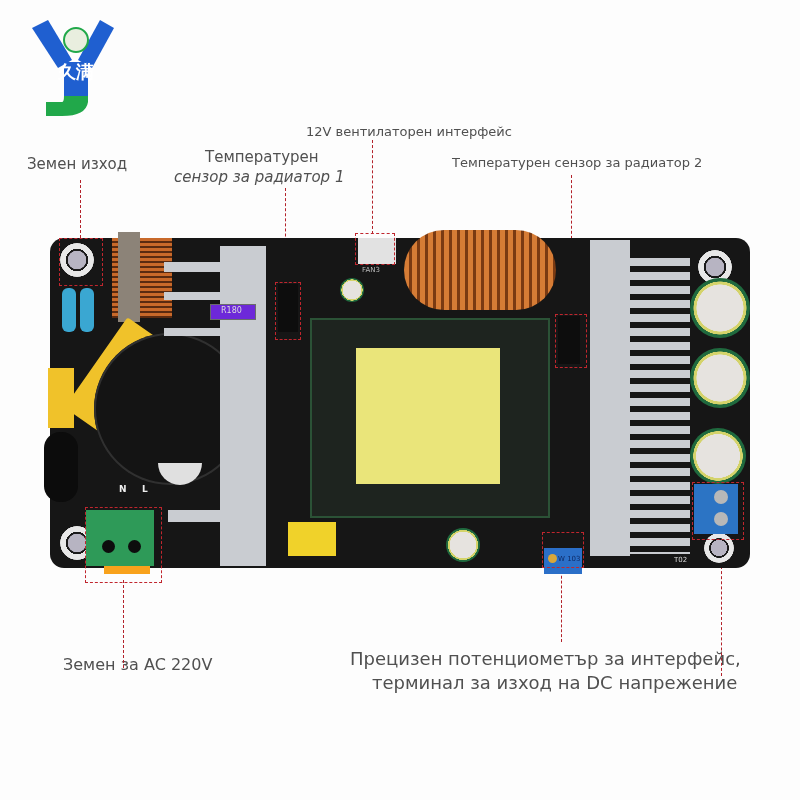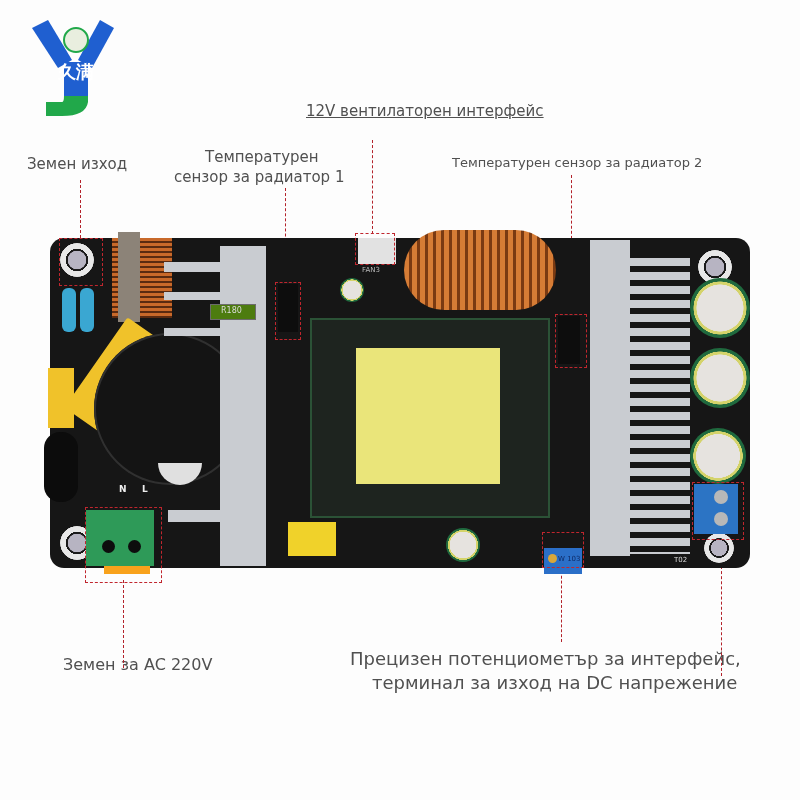--- a/index.html
+++ b/index.html
@@ -21,24 +21,24 @@
   <svg width="90" height="100" viewBox="0 0 90 100">
     <polygon points="4,10 20,2 44,42 30,50" fill="#1f5fd0"></polygon>
     <polygon points="86,10 72,2 50,42 64,50" fill="#1f5fd0"></polygon>
     <rect x="36" y="44" width="24" height="36" fill="#1f5fd0"></rect>
     <path d="M36 78 H60 V84 Q58 98 34 98 H18 V84 H34 Q36 84 36 78Z" fill="#21a84a"></path>
     <circle cx="48" cy="22" r="12" fill="#e9eedf" stroke="#21a84a" stroke-width="2"></circle>
   </svg>
   <span class="abs" style="left:30px;top:42px;color:#fff;font-size:18px;font-weight:bold;">久满</span>
 </div>
 
-<div class="lbl" style="left:306px;top:102px;font-size:15px;text-decoration:underline;">12V вентилаторен интерфейс</div>
+<div class="lbl" style="left:306px;top:124px;font-size:13px;">12V вентилаторен интерфейс</div>
 <div class="lbl" style="left:27px;top:155px;font-size:15px;">Земен изход</div>
 <div class="lbl" style="left:205px;top:148px;font-size:15px;">Температурен</div>
-<div class="lbl" style="left:174px;top:168px;font-size:15px;">сензор за радиатор 1</div>
+<div class="lbl" style="left:174px;top:168px;font-size:15px;font-style:italic;">сензор за радиатор 1</div>
 <div class="lbl" style="left:452px;top:155px;font-size:13px;">Температурен сензор за радиатор 2</div>
 
 <div class="lbl" style="left:63px;top:655px;font-size:16px;">Земен за AC 220V</div>
 <div class="lbl" style="left:350px;top:648px;font-size:18px;">Прецизен потенциометър за интерфейс,</div>
 <div class="lbl" style="left:372px;top:672px;font-size:18px;">терминал за изход на DC напрежение</div>
 
 <div class="vline" style="left:372px;top:140px;height:94px;"></div>
 <div class="vline" style="left:80px;top:180px;height:58px;"></div>
 <div class="vline" style="left:285px;top:188px;height:94px;"></div>
 <div class="vline" style="left:571px;top:175px;height:140px;"></div>
@@ -73,21 +73,21 @@
     <div class="abs" style="left:16px;top:30px;width:13px;height:13px;border-radius:50%;background:#0d0d0d;"></div>
     <div class="abs" style="left:42px;top:30px;width:13px;height:13px;border-radius:50%;background:#0d0d0d;"></div>
   </div>
   <div class="abs" style="left:54px;top:328px;width:46px;height:8px;background:#f8a21c;"></div>
 
   <div class="fin" style="left:170px;top:8px;width:46px;height:320px;"></div>
   <div class="fin" style="left:114px;top:24px;width:70px;height:10px;"></div>
   <div class="fin" style="left:114px;top:54px;width:70px;height:8px;"></div>
   <div class="fin" style="left:114px;top:90px;width:70px;height:8px;"></div>
   <div class="fin" style="left:118px;top:272px;width:60px;height:12px;"></div>
-  <div class="smd" style="left:160px;top:66px;width:44px;height:14px;background:#4d7c0f;text-decoration:underline;">
+  <div class="smd" style="left:160px;top:66px;width:44px;height:14px;background:#6d28d9;text-decoration:underline;">
     <span style="color:#ddd;font-size:8px;position:absolute;left:10px;top:1px;">R180</span>
   </div>
   <div class="abs" style="left:228px;top:46px;width:20px;height:48px;background:#0d0d0d;"></div>
 
   <div class="abs" style="left:308px;top:0px;width:38px;height:26px;background:#e2e2e2;"></div>
   <span class="abs" style="left:312px;top:28px;color:#bbb;font-size:7px;">FAN3</span>
   <div class="cap" style="left:290px;top:40px;width:24px;height:24px;"></div>
 
   <div class="abs" style="left:354px;top:-8px;width:152px;height:80px;border-radius:40px;background:repeating-linear-gradient(90deg,#d67c35 0 5px,#7a3a12 5px 8px);"></div>
 

